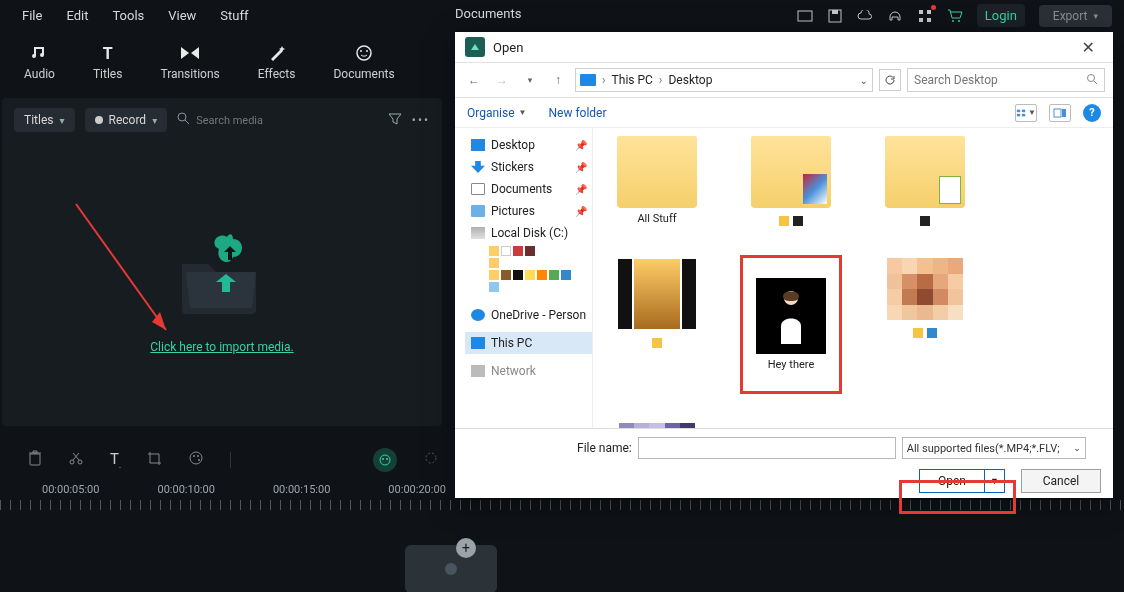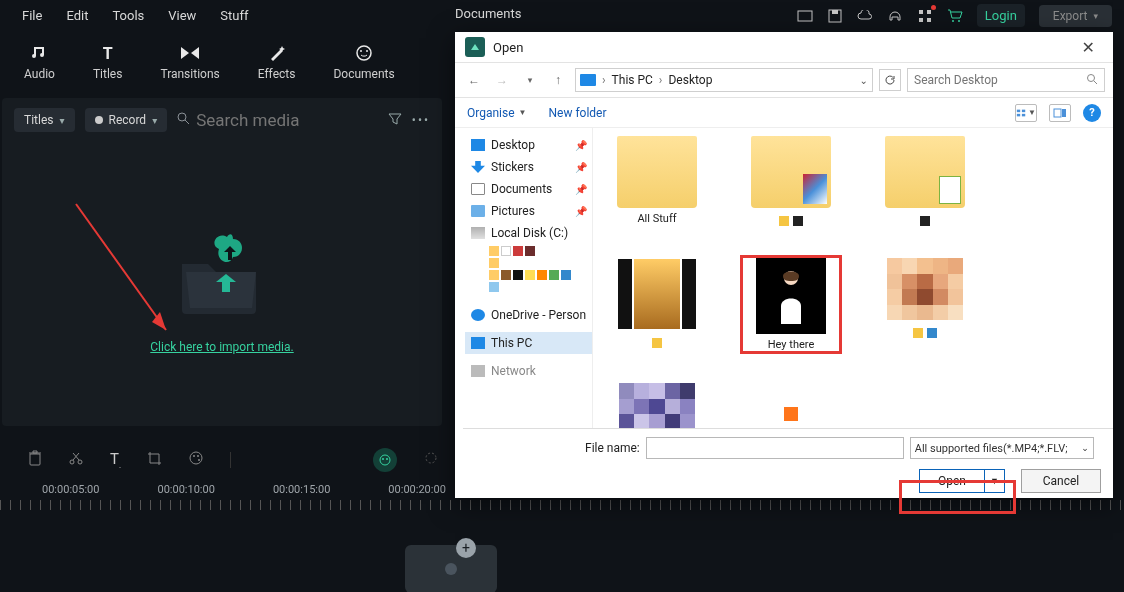--- a/index.html
+++ b/index.html
@@ -20,21 +20,21 @@
   .tool .ticon { width: 20px; height: 20px; display: flex; align-items: center; justify-content: center; }
   .toolrow-arrow { margin-left: auto; color: #aaa; font-size: 20px; padding-right: 6px; }
 
   
   .panel-row { display: flex; padding: 10px 0 0 0; }
   .media-panel { width: 440px; background: #171c21; border-radius: 4px; margin-left: 2px; height: 328px; }
   .media-controls { display: flex; align-items: center; gap: 10px; padding: 10px 12px; font-size: 12px; }
   .combo { display: inline-flex; align-items: center; background: #262c33; border-radius: 4px; padding: 5px 10px; gap: 6px; color: #d8d8d8; }
   .combo .chev { font-size: 10px; color: #9aa; }
   .search-wrap { display: flex; align-items: center; gap: 6px; color: #8a9096; }
-  .search-wrap input { background: transparent; border: none; color: #0ea5e9; font-size: 17px; width: 110px; outline: none; }
+  .search-wrap input { background: transparent; border: none; color: #0ea5e9; font-size: 11px; width: 110px; outline: none; }
   .right-icons { margin-left: auto; display: flex; gap: 10px; color: #9aa; }
   .dropzone { height: 240px; display: flex; flex-direction: column; align-items: center; justify-content: flex-end; padding-bottom: 28px; position: relative; }
   .folder-illus { width: 110px; height: 90px; position: relative; margin-bottom: 26px; }
   .dz-text { font-size: 12px; color: #bfc3c6; }
   .dz-link { font-size: 12px; color: #36d29f; text-decoration: underline; }
   .arrow-annot { position: absolute; left: 72px; top: 200px; width: 110px; height: 145px; pointer-events: none; }
 
   
   .timeline-tools { position: absolute; left: 0; top: 440px; width: 100%; height: 40px; display: flex; align-items: center; gap: 26px; padding-left: 28px; color: #888; }
   .timeline-tools span.sep { width: 1px; height: 16px; background: #333; }
@@ -88,21 +88,21 @@
   .fthumb { width: 80px; height: 72px; position:relative; display:flex; align-items:center; justify-content:center; }
   .fthumb.folder { background: linear-gradient(180deg,#ffe39a,#f5cf6b); border-radius: 2px 2px 4px 4px; }
   .flabel { font-size: 11px; color:#222; text-align:center; white-space:nowrap; overflow:hidden; text-overflow:ellipsis; max-width:96px;}
   .redbox { outline: 3px solid #e53935; }
   .videothumb { width:70px; height:76px; background:#000; display:flex; align-items:center; justify-content:center; }
   .pixelthumb { width:76px; height:62px; display:grid; grid-template-columns:repeat(5,1fr); grid-template-rows:repeat(4,1fr); }
   .pixelthumb span { display:block; }
   .smallfile { width:14px; height:14px; }
   .bottom-icons { display:flex; gap:4px; margin-top:4px; font-size:10px; }
 
-  .dlg-bottom { height: 70px; border-top:1px solid #ddd; padding: 8px 12px 0 12px; margin-left: 8px; }
+  .dlg-bottom { height: 70px; border-top:1px solid #ddd; padding: 8px 12px 0 12px; }
   .fnrow { display:flex; align-items:center; gap:6px; }
   .fnrow label { font-size:12px; color:#222; white-space:nowrap; }
   .fnrow input { flex:0 0 258px; height:22px; border:1px solid #b8b8b8; font-size:12px; padding:0 4px; }
   .filtersel { flex:0 0 184px; height:22px; border:1px solid #b8b8b8; font-size:11px; padding:0 4px; display:flex; align-items:center; justify-content:space-between; color:#333; }
   .btnrow { display:flex; gap: 16px; margin-top:10px; justify-content:flex-end; }
   .btn { height:24px; min-width:80px; border:1px solid #9f9f9f; background:#f4f4f4; font-size:12px; display:flex; align-items:center; justify-content:center; color:#222;}
   .btn.open-split { display:flex; align-items:stretch; min-width:auto; background:transparent; border:none; gap:0; }
   .btn.open-split .main { border:1px solid #0a63b8; background:#fff; width:66px; height:24px; display:flex;align-items:center;justify-content:center; }
   .btn.open-split .drop { border:1px solid #0a63b8; border-left:none; width:20px; height:24px; display:flex;align-items:center;justify-content:center; font-size:9px;}
   .open-annot { position:absolute; left:899px; top:480px; width:117px; height:34px; border:3px solid #e53935; pointer-events:none; z-index:60; }
@@ -463,21 +463,21 @@
         <div class="fthumb" style="display:flex;gap:2px">
             <div style="width:14px;height:70px;background:#111"></div>
             <div style="width:46px;height:70px;background:linear-gradient(180deg,#ffcc66,#a86b1f)"></div>
             <div style="width:14px;height:70px;background:#111"></div>
           </div>
         <div class="bottom-icons">
             <span style="background:#f5c542;width:10px;height:10px"></span>
           </div>
       </div>
 
-      <div class="fitem redbox" style="padding:0">
+      <div class="fitem redbox" style="padding:20px">
         <div class="videothumb">
           <svg width="34" height="60" viewBox="0 0 34 60">
             <circle cx="17" cy="12" r="7" fill="#f6d9c3"></circle>
             <path d="M7 40c0-10 20-10 20 0v18H7z" fill="#fff"></path>
             <path d="M9 10c0-6 16-6 16 0 0 4-3 5-8 5s-8-1-8-5z" fill="#5a3b24"></path>
           </svg>
         </div>
         <div class="flabel">Hey there</div>
       </div>
       <div class="fitem">

